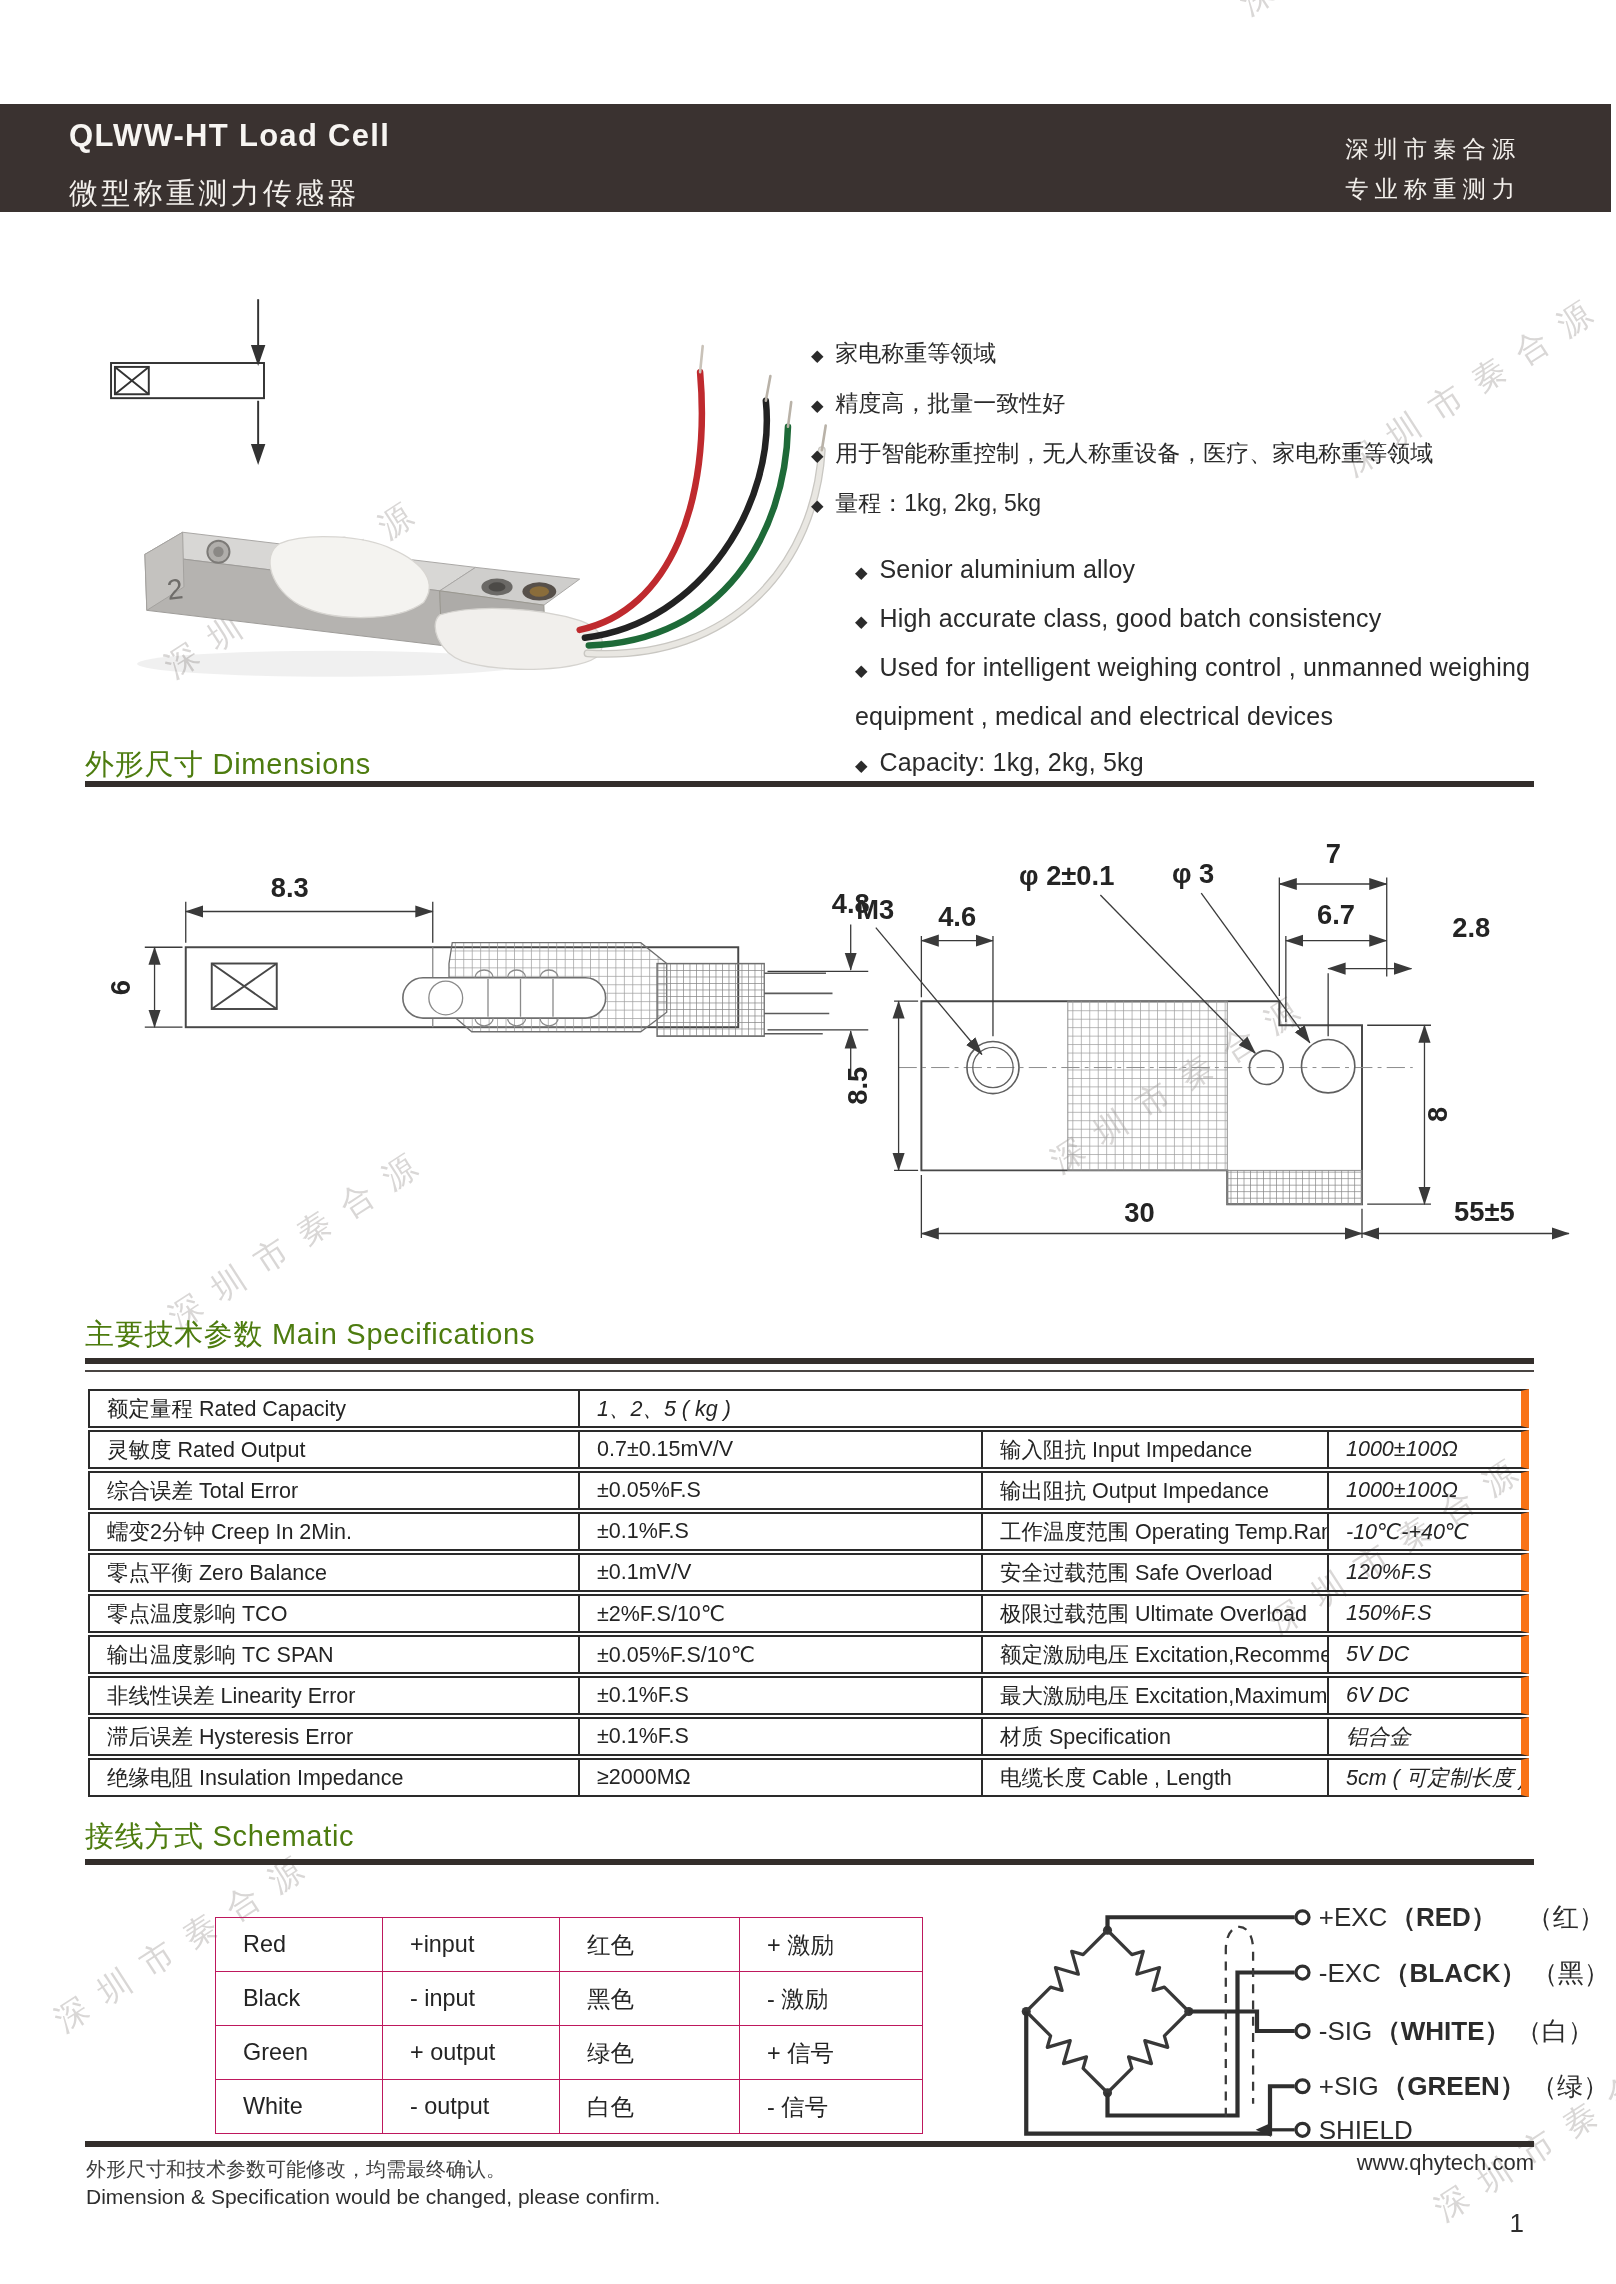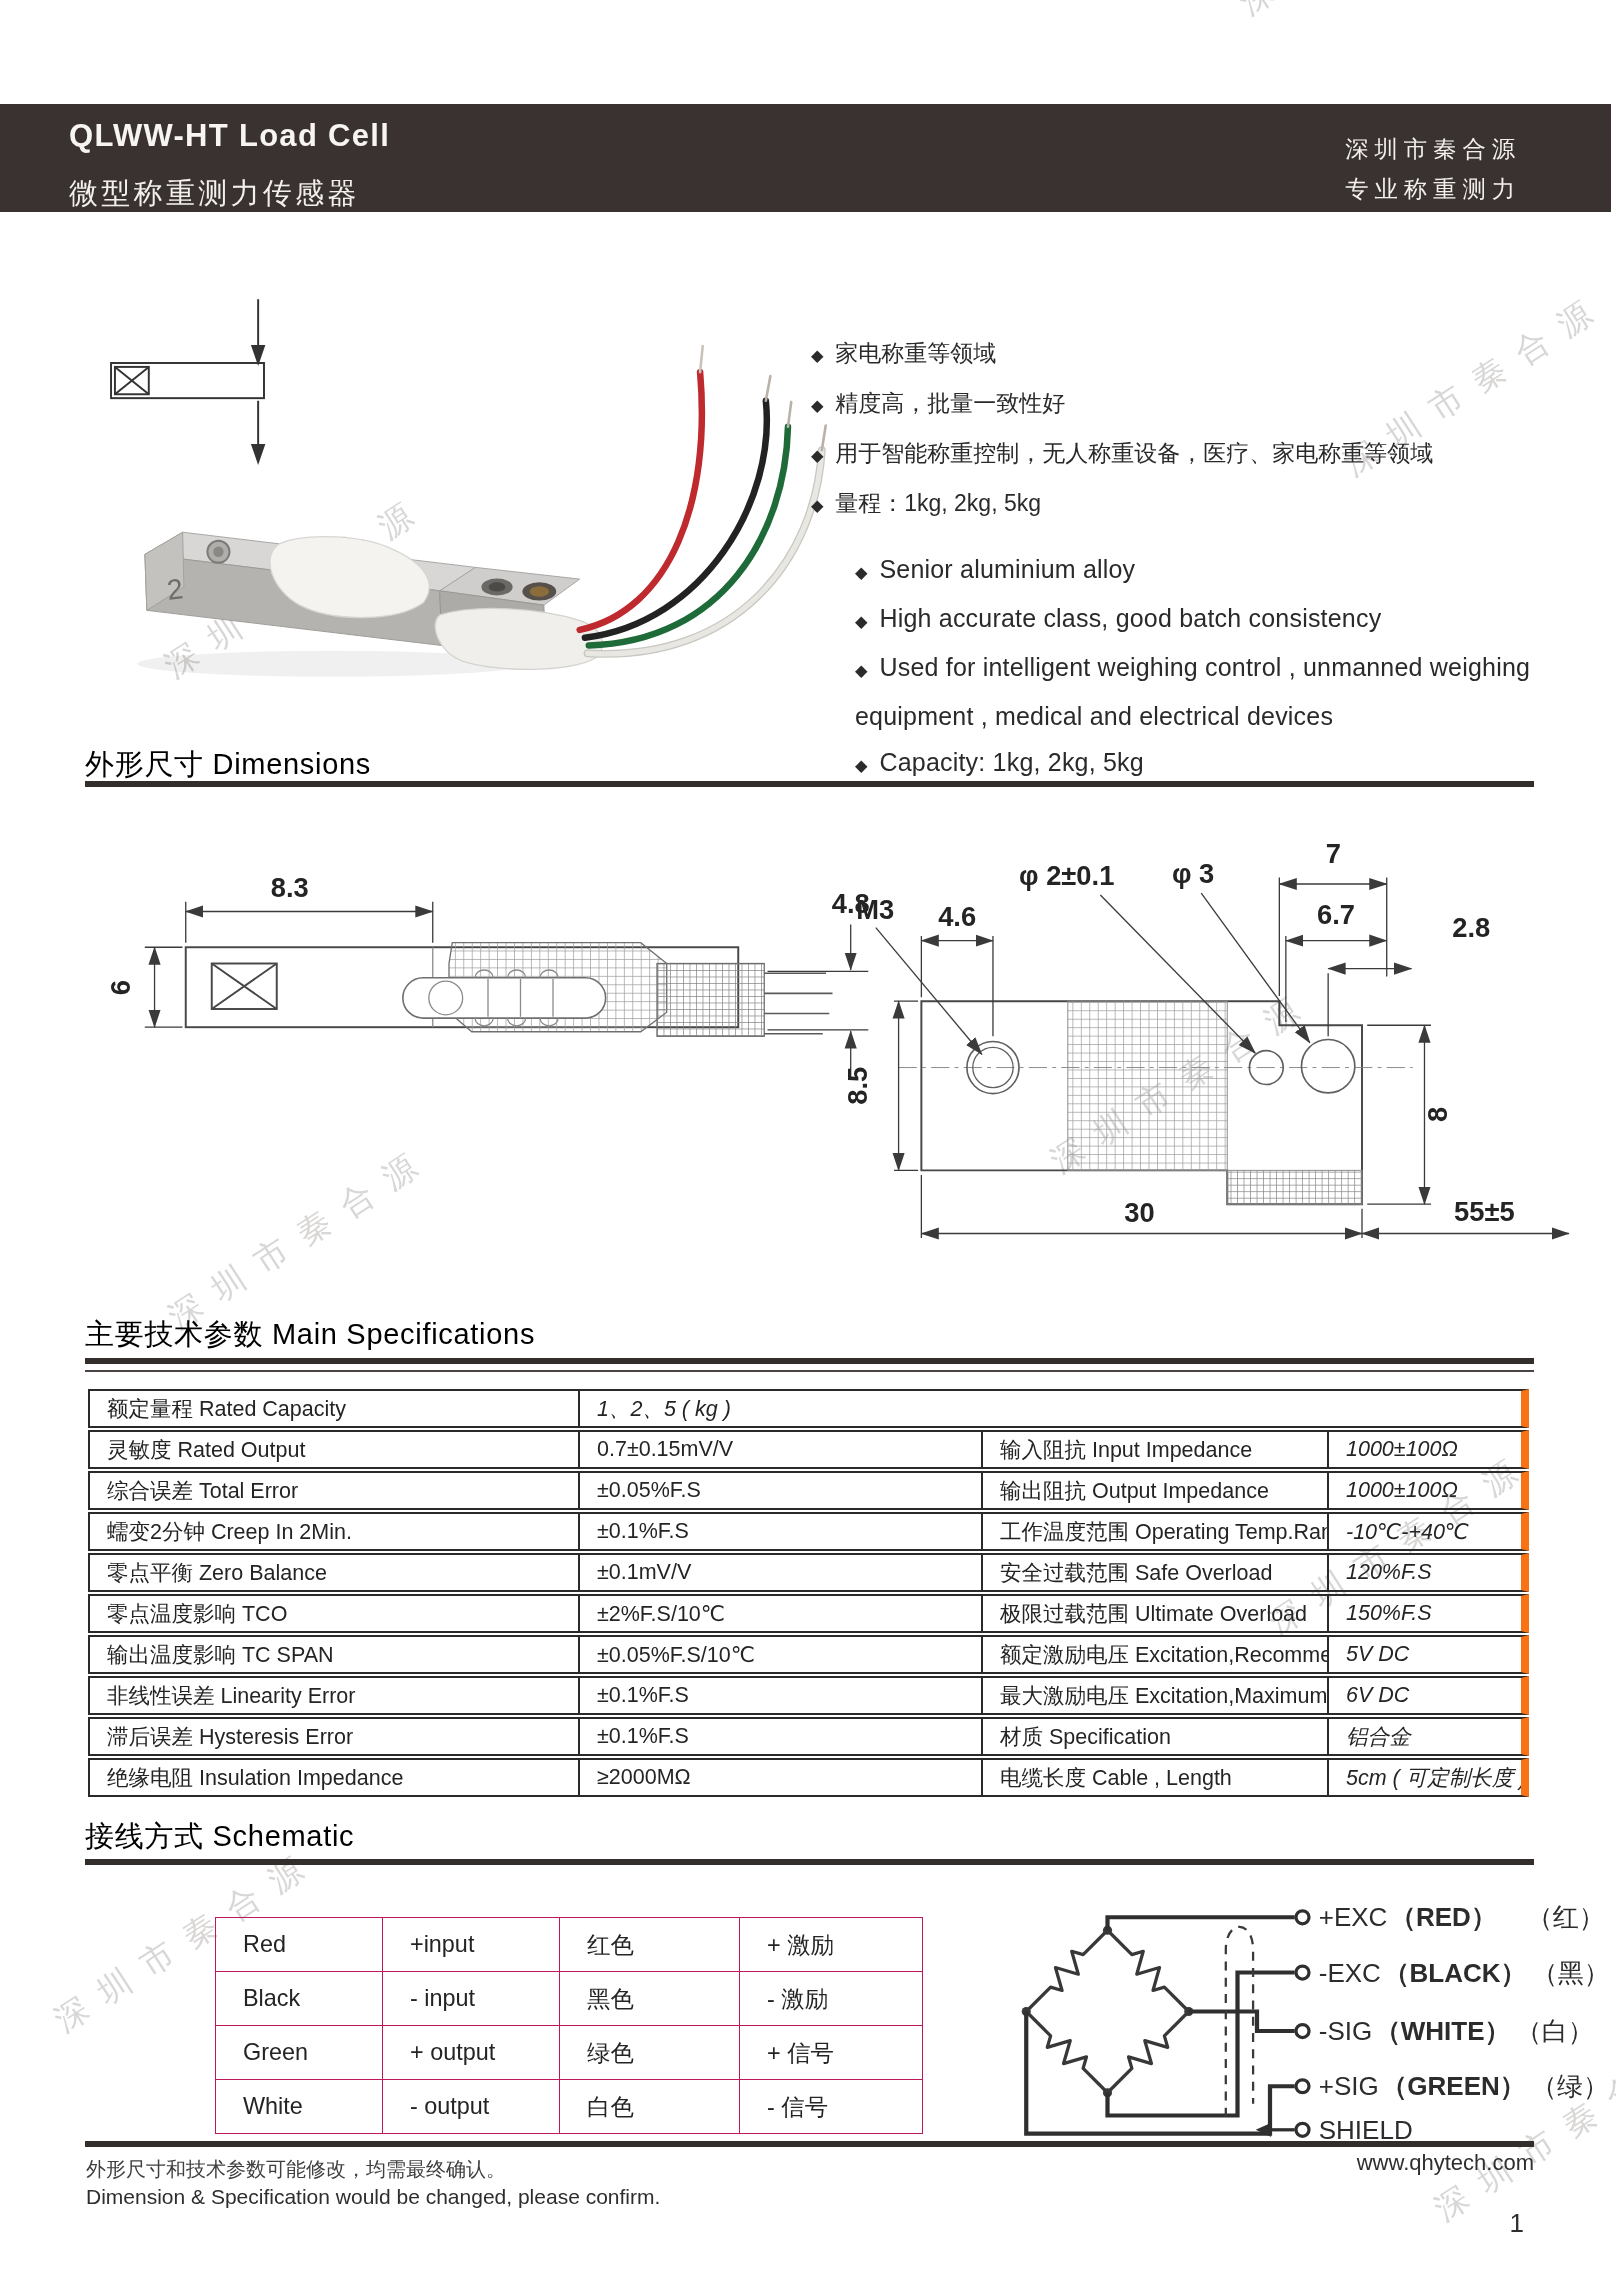--- a/index.html
+++ b/index.html
@@ -15,21 +15,21 @@
   .wm{position:absolute;color:rgba(170,167,163,0.45);font-size:33px;letter-spacing:18px;white-space:nowrap;
       transform:rotate(-33deg);transform-origin:left top;pointer-events:none;}
   
   .bullets{position:absolute;left:811px;top:329px;width:711px;}
   .bullets .li{padding-left:31px;text-indent:-31px;}
   .bcn .li{font-size:23px;line-height:48px;color:#2a2a2a;}
   .ben{position:absolute;left:811px;top:546px;width:711px;margin-left:44px;}
   .ben .li{font-size:25px;line-height:46px;color:#2a2a2a;letter-spacing:0.2px;}
   .dm{font-size:16.3px;margin-right:11.7px;color:#2b2b2b;}
   
-  .sec-title{position:absolute;left:85px;font-size:29px;color:#000000;letter-spacing:0.7px;}
+  .sec-title{position:absolute;left:85px;font-size:29px;color:#4d7c0f;letter-spacing:0.7px;}
   .rule{position:absolute;left:85px;width:1449px;height:5.9px;background:#332e2b;}
   .rule-thin{position:absolute;left:85px;width:1449px;height:2px;background:#4a4543;}
   
   table.spec{position:absolute;left:88px;top:1387px;width:1440px;border-collapse:separate;border-spacing:0 2.6px;table-layout:fixed;}
   table.spec td{border:2px solid #2a2a2a;border-right:0;height:35px;font-size:21.5px;padding:0 0 0 17px;vertical-align:middle;
                 white-space:nowrap;overflow:hidden;}
   table.spec td:last-child{border-right:8px solid #f97316;font-style:italic;}
   
   table.wire{position:absolute;left:215px;top:1917px;border-collapse:collapse;table-layout:fixed;}
   table.wire td{border:1px solid #be185d;height:53px;font-size:23.4px;padding:0 0 0 27px;vertical-align:middle;white-space:nowrap;}

